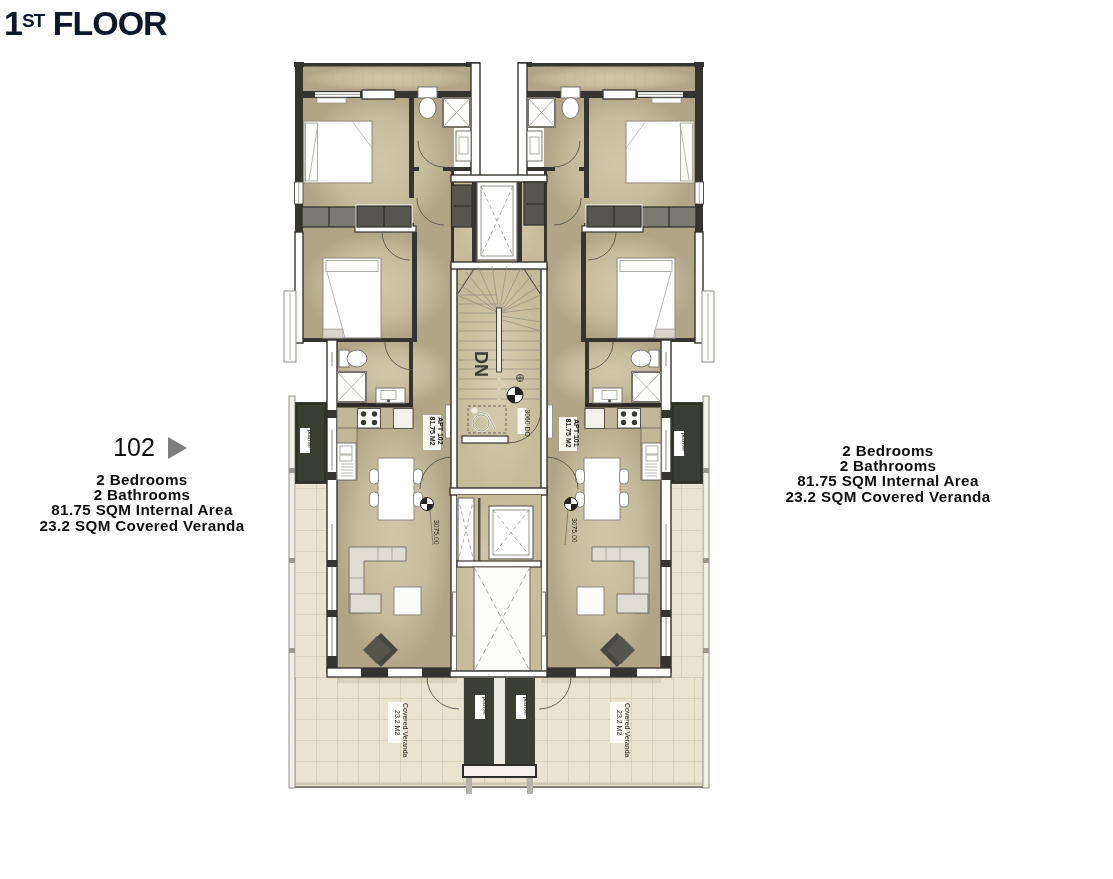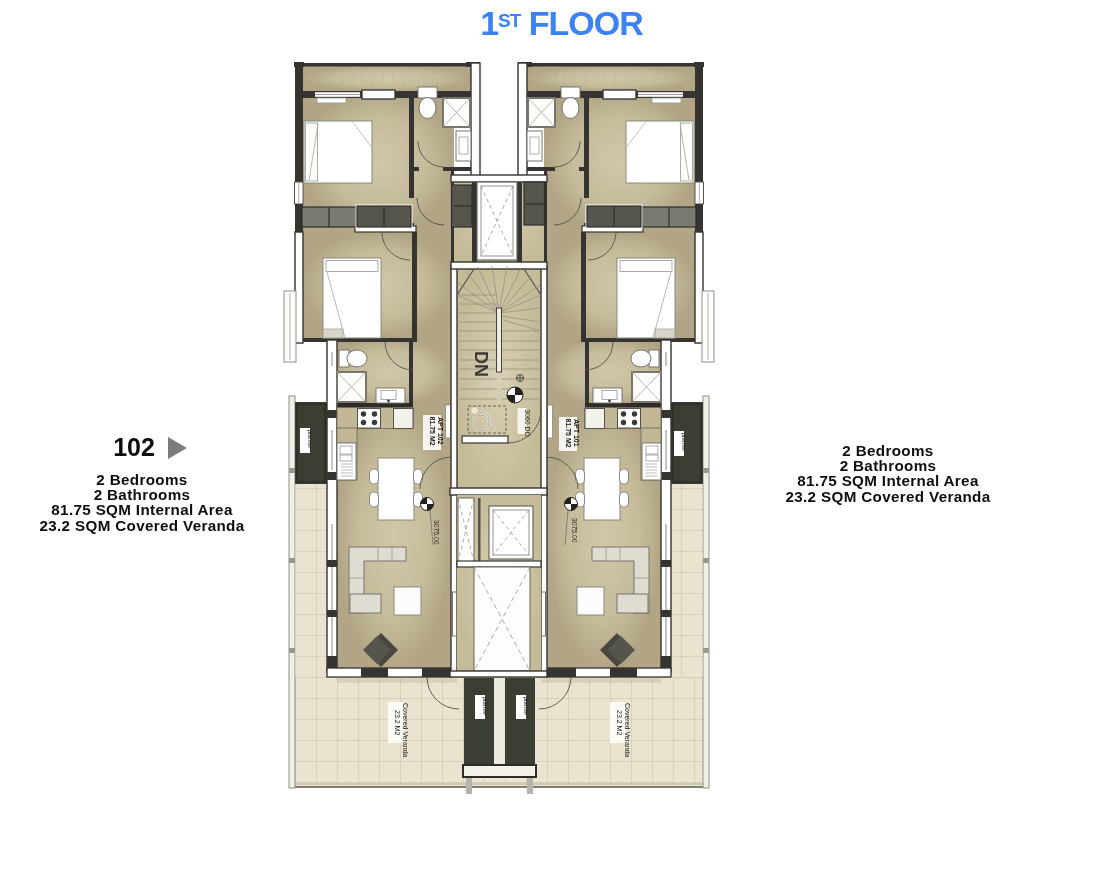--- a/index.html
+++ b/index.html
@@ -1,21 +1,21 @@
 <!DOCTYPE html>
 <html><head>
 <meta charset="utf-8">
 <style>
 *{margin:0;padding:0;box-sizing:border-box}
 html,body{width:1113px;height:879px;background:#fff;font-family:"Liberation Sans",sans-serif;overflow:hidden;position:relative}
 #plan{position:absolute;left:0;top:0}
-.title{position:absolute;top:4px;left:12px;width:1099px;text-align:center;font-size:34px;font-weight:bold;color:#3b82f6;letter-spacing:-1px}
+.title{position:absolute;top:4px;left:4px;width:1099px;text-align:left;font-size:34px;font-weight:bold;color:#0f172a;letter-spacing:-1px}
 .title sup{font-size:19px;vertical-align:8px}
 .apt{position:absolute;width:320px;text-align:center;color:#0d0d0d}
-.num{font-size:25px;font-weight:bold;letter-spacing:0;display:inline-block;vertical-align:middle}
+.num{font-size:25px;font-weight:normal;letter-spacing:0;display:inline-block;vertical-align:middle}
 .tri{display:inline-block;width:0;height:0;border-top:11px solid transparent;border-bottom:11px solid transparent;vertical-align:middle}
 .trir{border-left:19px solid #7c7c7c;margin-left:13px}
 .tril{border-right:19px solid #7c7c7c;margin-right:13px}
 .det{font-size:15.2px;font-weight:bold;line-height:15.2px;margin-top:10px;letter-spacing:.35px}
 </style>
 </head>
 <body>
 
 <div class="title">1<sup>ST</sup>&nbsp;FLOOR</div>
 

